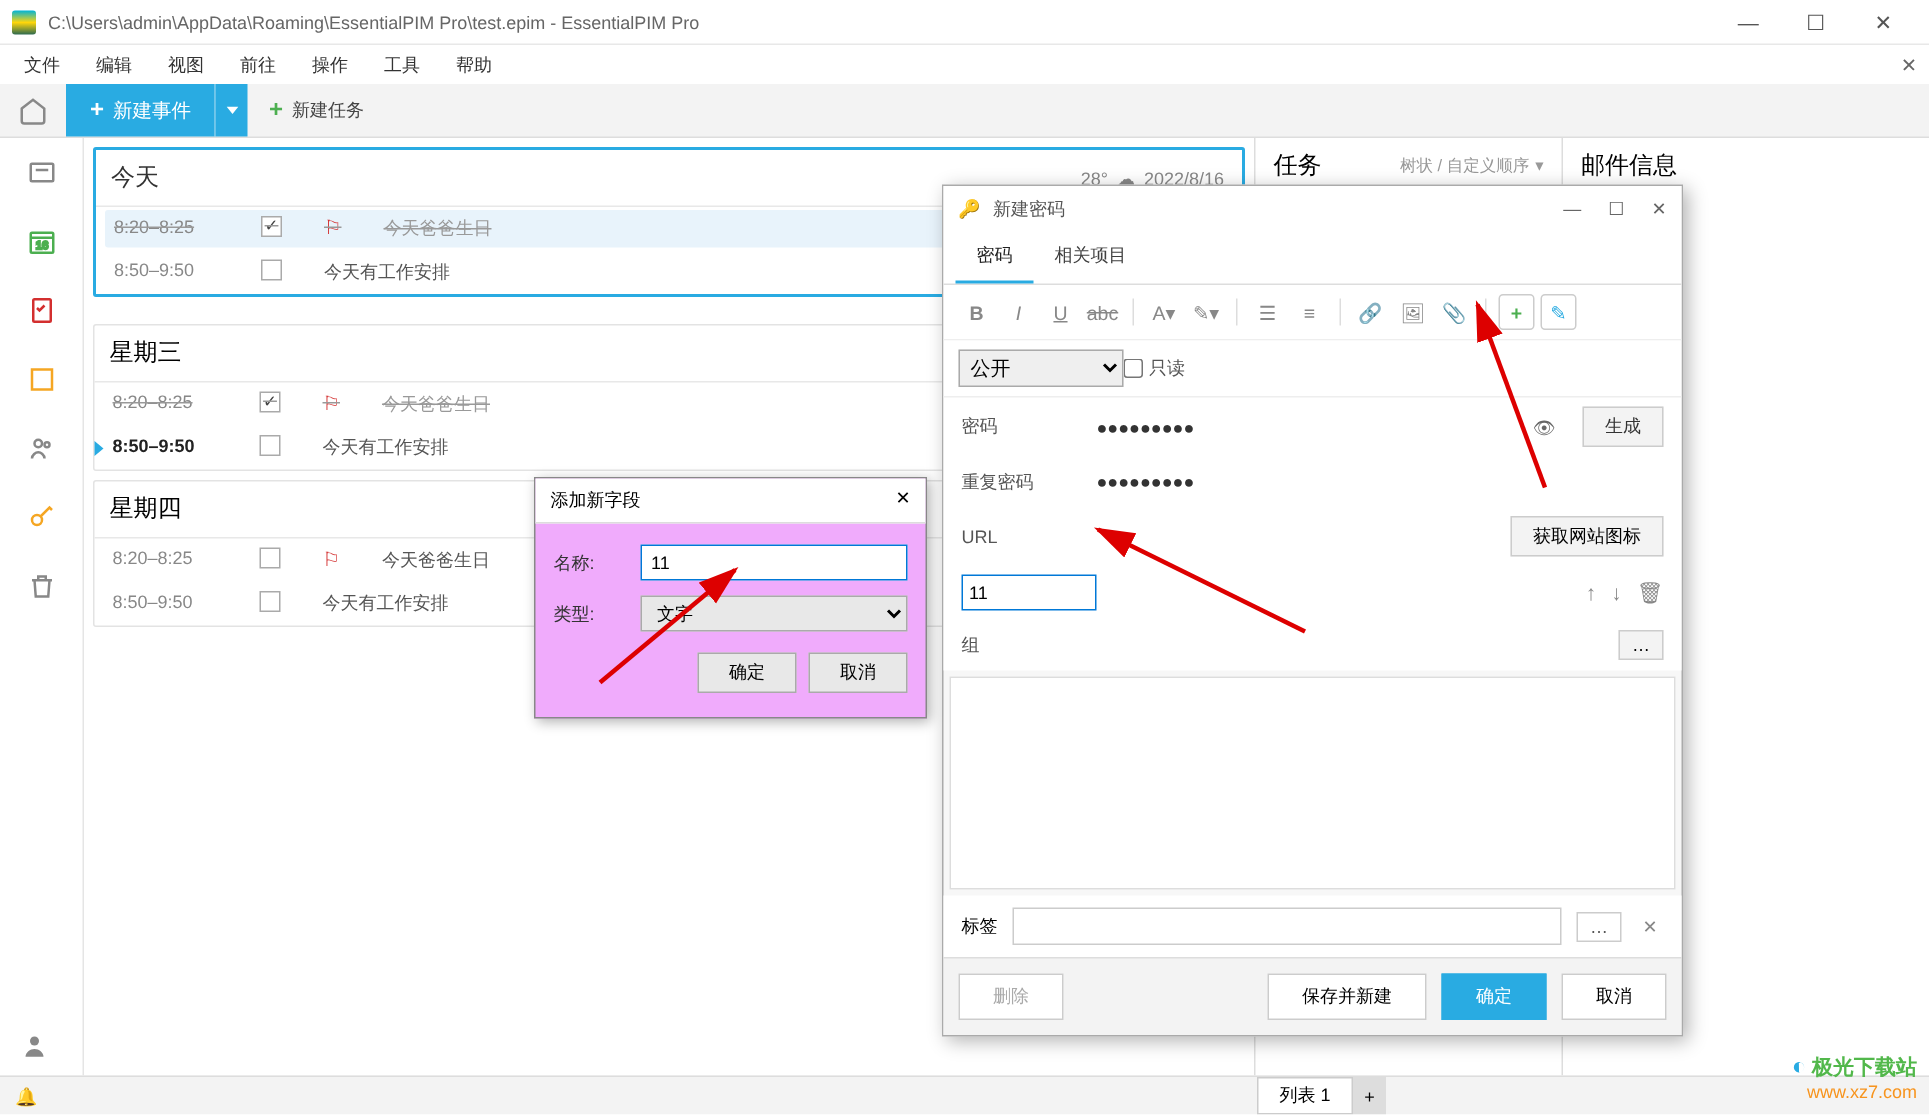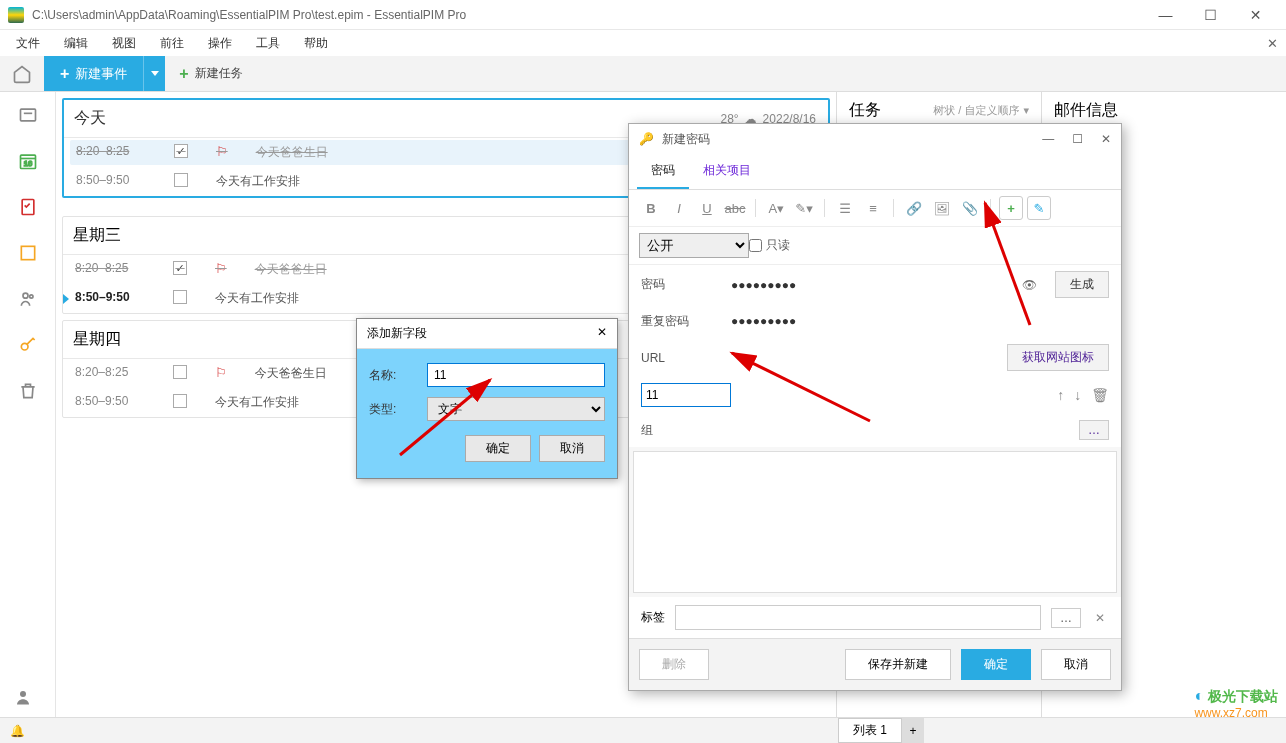--- a/index.html
+++ b/index.html
@@ -60,72 +60,72 @@
 .panel-sub { color: #999; font-size: 11px; display:flex; align-items:center; }
 
 
 .statusbar { height: 26px; background: #f3f3f3; border-top: 1px solid #ddd; display: flex; align-items: center; padding: 0 10px; gap: 10px; position: absolute; bottom:0; left:0; right:0; z-index:1; }
 .statusbar .bell { color: #555; }
 .statusbar .tabs { position: absolute; left: 838px; display: flex; }
 .statusbar .tab { background: #fff; border: 1px solid #ccc; padding: 3px 14px; font-size: 12px; }
 .statusbar .tab-plus { background: #ddd; width: 22px; display: flex; align-items: center; justify-content: center; }
 
 
-.dialog-addfield { position: absolute; left: 356px; top: 318px; width: 262px; background: #7dd3fc; border: 1px solid #888; box-shadow: 2px 2px 8px rgba(0,0,0,0.3); z-index: 50; }
+.dialog-addfield { position: absolute; left: 356px; top: 318px; width: 262px; background: #f0abfc; border: 1px solid #888; box-shadow: 2px 2px 8px rgba(0,0,0,0.3); z-index: 50; }
 .dialog-addfield .dlg-title { background: #fff; padding: 6px 10px; font-size: 12px; display: flex; justify-content: space-between; border-bottom:1px solid #ddd; }
 .dialog-addfield .dlg-body { padding: 14px 12px; }
 .dialog-addfield .form-row { display: flex; align-items: center; margin-bottom: 10px; gap: 18px; }
 .dialog-addfield .form-row label { width: 40px; color: #333; }
 .dialog-addfield input[type=text] { flex: 1; border: 1px solid #0078d7; padding: 4px 6px; font-size: 12px; outline:none; }
 .dialog-addfield select { flex: 1; border: 1px solid #aaa; padding: 3px 6px; font-size: 12px; background:#e8e8e8; }
 .dialog-addfield .dlg-buttons { display: flex; justify-content: flex-end; gap: 8px; padding: 4px 0 2px; }
 .dialog-addfield button { padding: 4px 20px; border: 1px solid #aaa; background: #e8e8e8; font-size: 12px; }
 
 
 .dialog-newpw { position: absolute; left: 628px; top: 123px; width: 494px; height: 568px; background: #f7f7f7; border: 1px solid #aaa; box-shadow: 3px 3px 12px rgba(0,0,0,0.3); z-index: 40; display:flex; flex-direction:column; }
 .dialog-newpw .dlg-titlebar { height: 30px; background: #fff; display: flex; align-items: center; padding: 0 10px; }
 .dialog-newpw .dlg-titlebar .key-icon { color: #d4a017; margin-right: 8px; }
 .dialog-newpw .dlg-titlebar .dlg-title-text { flex: 1; color: #555; }
 .dialog-newpw .dlg-titlebar .win-ctrls { display: flex; gap: 18px; color: #666; }
 .dialog-newpw .tabs { display: flex; background: #fff; border-bottom: 1px solid #ddd; padding: 0 8px; }
-.dialog-newpw .tabs .tab { padding: 8px 14px; font-size: 12px; color: #6d28d9; }
+.dialog-newpw .tabs .tab { padding: 8px 14px; font-size: 12px; color: #404040; }
 .dialog-newpw .tabs .tab.active { border-bottom: 2px solid #29abe2; color: #222; }
 .dialog-newpw .rt-toolbar { display: flex; align-items: center; padding: 6px 10px; gap: 4px; background: #fff; border-bottom: 1px solid #eee; }
 .dialog-newpw .rt-btn { width: 24px; height: 24px; display: flex; align-items: center; justify-content: center; color: #888; font-size: 13px; border-radius: 3px; }
 .dialog-newpw .rt-btn.plus { border: 1px solid #ccc; color: #4caf50; font-weight: bold; }
 .dialog-newpw .rt-btn.edit { border: 1px solid #ccc; color: #29abe2; }
 .dialog-newpw .rt-sep { width: 1px; height: 18px; background: #ddd; margin: 0 4px; }
 .dialog-newpw .access-row { display: flex; align-items: center; padding: 6px 10px; background:#fff; }
 .dialog-newpw .access-row select { width: 110px; padding: 3px; border: 1px solid #aaa; }
 .dialog-newpw .access-row .ro-chk { display: flex; align-items: center; gap: 4px; color: #555; }
 .dialog-newpw .fields { background: #fff; border-top:1px solid #eee; flex:0 0 auto; }
 .dialog-newpw .field-row { display: flex; align-items: center; padding: 6px 12px; min-height: 34px; border-bottom: 0px solid #f0f0f0; }
 .dialog-newpw .field-row .fld-label { width: 90px; color: #555; font-size:12px; }
 .dialog-newpw .field-row .fld-value { flex: 1; color: #333; }
-.dialog-newpw .field-row .fld-btn { padding: 4px 14px; border: 1px solid #ccc; background: #f3f3f3; color: #4c1d95; font-size: 12px; margin-left: 8px; }
+.dialog-newpw .field-row .fld-btn { padding: 4px 14px; border: 1px solid #ccc; background: #f3f3f3; color: #000000; font-size: 12px; margin-left: 8px; }
 .dialog-newpw .field-row.editing .fld-label-input { width:90px; border:1px solid #0078d7; padding:4px; font-size:12px; }
 .dialog-newpw .field-row .arrows { display:flex; gap:10px; color:#888; font-size:14px; margin-left:auto; }
 .dialog-newpw .note-area { flex:1; background:#fff; border:1px solid #ddd; margin:4px; }
 .dialog-newpw .tag-row { display:flex; align-items:center; padding:8px 12px; gap:10px; background:#fff; }
 .dialog-newpw .tag-row input { flex:1; border:1px solid #ccc; padding:4px; }
 .dialog-newpw .tag-row .tag-more { border:1px solid #ccc; padding:2px 8px; color:#555; }
 .dialog-newpw .tag-row .tag-x { color:#888; padding:0 4px; }
 .dialog-newpw .btn-row { display:flex; justify-content:flex-end; gap:10px; padding:10px; background:#f3f3f3; border-top:1px solid #ddd; }
 .dialog-newpw .btn-row button { padding:6px 22px; border:1px solid #ccc; background:#fff; font-size:12px; }
 .dialog-newpw .btn-row .btn-ok { background:#29abe2; border-color:#29abe2; color:#fff; }
 .dialog-newpw .btn-row .btn-del { color:#aaa; margin-right:auto; }
 
 
 .red-arrow { position: absolute; z-index: 100; pointer-events: none; }
 
 
 .avatar-icon { position:absolute; left:14px; bottom:34px; color:#888; }
 
 
-.watermark { position:absolute; right:8px; bottom:23px; font-size:11px; z-index:200; }
+.watermark { position:absolute; right:8px; bottom:8px; font-size:11px; z-index:200; text-align:right; }
 .watermark .wm1 { color:#52b84b; font-weight:bold; font-size:14px; }
 .watermark .wm2 { color:#f7941e; font-size:12px; }
 </style>
 </head>
 <body>
 
 <div class="titlebar">
   <div class="app-icon"></div>
   <div class="title-text">C:\Users\admin\AppData\Roaming\EssentialPIM Pro\test.epim - EssentialPIM Pro</div>
   <div class="win-controls">

